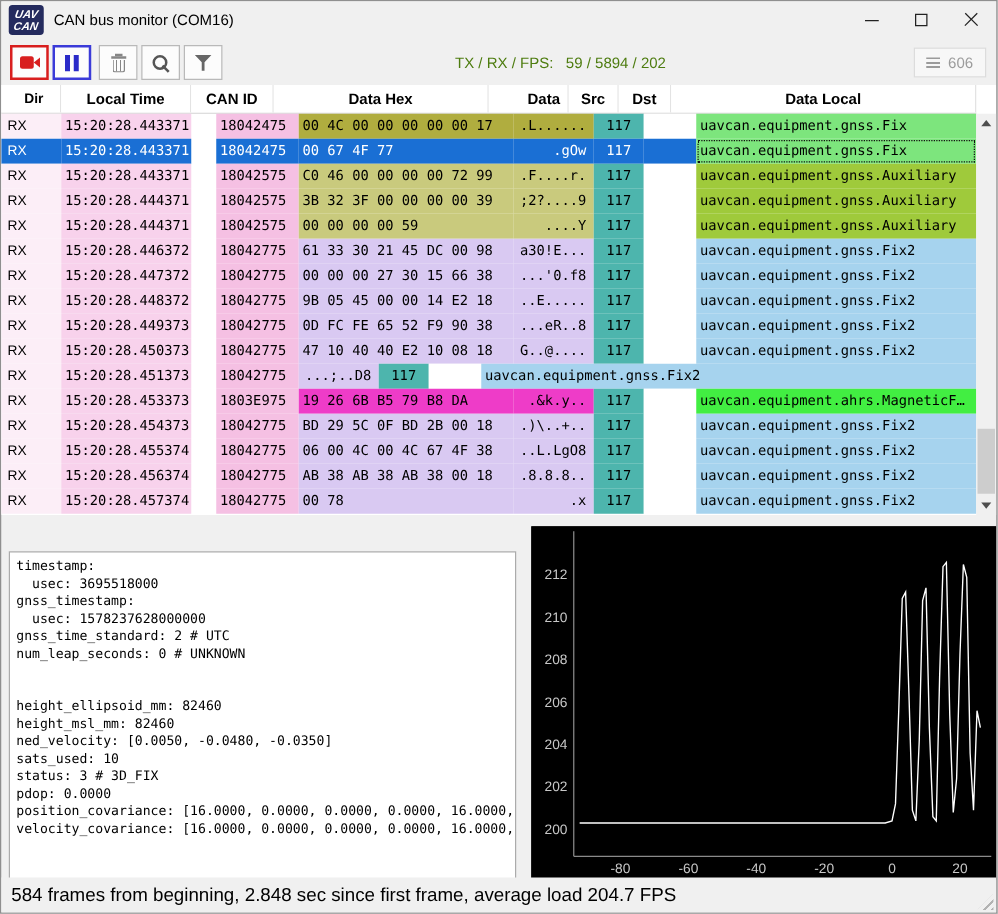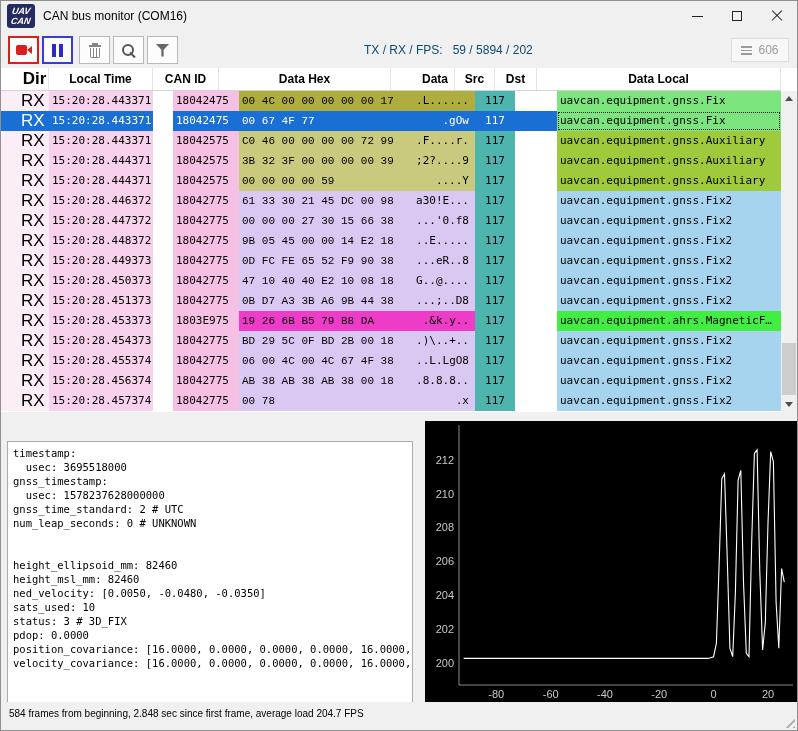--- a/index.html
+++ b/index.html
@@ -46,42 +46,42 @@
       border:1px solid #868686; border-top:none; border-radius:0 0 2px 2px;
       background:linear-gradient(90deg, transparent 0 2px, #868686 2px 3px, transparent 3px 5px, #868686 5px 6px, transparent 6px 8px); }
   .icon-search { position:relative; width:15px; height:15px; }
   .icon-search::before { content:""; position:absolute; left:1px; top:1px; width:8px; height:8px;
       border:2px solid #555; border-radius:50%; }
   .icon-search::after { content:""; position:absolute; right:0px; bottom:2px; width:7px; height:2px;
       background:#555; transform:rotate(45deg); }
   .icon-filter { width:14px; height:13px; background:#666;
       clip-path:polygon(0 0,100% 0,58% 48%,58% 100%,42% 100%,42% 48%); }
 
-  .tb-stats { position:absolute; left:363px; top:5px; height:28px; line-height:28px; font-size:12px; color:#0c4a6e; }
+  .tb-stats { position:absolute; left:363px; top:5px; height:28px; line-height:28px; font-size:12px; color:#4d7c0f; }
   .tb-stats .val { margin-left:10px; }
 
   #btn-queue { position:absolute; right:8px; top:7px; width:58px; height:24px; background:#f7f7f7;
       border:1px solid #dcdcdc; color:#9b9b9b; font-size:12px;
       display:flex; align-items:center; justify-content:center; gap:6px; }
   .icon-list { width:11px; height:9px;
       background:repeating-linear-gradient(#9b9b9b 0 1.5px, transparent 1.5px 3.6px); }
 
   
   .table { position:absolute; top:67px; left:0; width:100%; height:344px; background:#fff; }
   .thead { display:flex; height:23px; width:calc(100% - 16px); border-bottom:1px solid #d4d4d4; }
   .hcell { font-size:12px; font-weight:bold; text-align:center; line-height:22px;
            border-right:1px solid #e3e3e3; overflow:hidden; }
   .thead .hcell { background:#fff; font-family:"Liberation Sans", sans-serif; }
   .trow { display:flex; height:20px; width:calc(100% - 16px); }
   .tcell { font-family:"DejaVu Sans Mono", monospace; font-size:11px; line-height:20px;
            overflow:hidden; white-space:pre; padding:0 3px; color:#000; }
-  .c-dir   { width:48px; font-family:"Liberation Sans", sans-serif; font-size:17px; padding-left:20px; }
+  .c-dir   { width:48px; font-family:"Liberation Sans", sans-serif; font-size:11px; padding-left:5px; }
   .c-time  { width:104px; }
   .c-canid { width:66px; }
-  .c-hex   { width:172px;font-family:Liberation Mono, monospace; }
+  .c-hex   { width:172px; }
   .c-ascii { width:64px; text-align:right; padding-right:6px; }
   .c-src   { width:40px; text-align:center; }
   .c-dst   { width:42px; }
   .c-type  { flex:1; }
   .trow .c-dir   { background:var(--dir-bg); }
   .trow .c-time  { background:var(--time-bg); }
   .trow .c-canid { background:var(--canid-bg);margin-left:20px; }
   .trow .c-src   { background:var(--src-bg); }
   .trow .c-dst   { background:var(--dst-bg); }
   .kind-fix  .c-hex, .kind-fix  .c-ascii { background:var(--fix-data-bg); }
@@ -120,21 +120,21 @@
               border-bottom:4px solid transparent; border-left:5px solid #4e4e4e; }
   .hs-thumb { position:absolute; left:16px; top:1px; width:272px; height:14px; background:#cdcdcd; }
 
   
   .panel-plot { position:absolute; left:424px; top:420px; width:372px; height:283px; background:#000; }
   .panel-plot svg { display:block; }
   .panel-plot text.tick { fill:#c8c8c8; font-size:11px; font-family:"Liberation Sans", sans-serif; }
 
   
   .statusbar { position:absolute; left:0; bottom:0; width:100%; height:28px; background:#f0f0f0; }
-  .statusbar .txt { position:absolute; left:8px; top:6px; font-size:10px; color:#000; }
+  .statusbar .txt { position:absolute; left:8px; top:6px; font-size:15px; color:#000; }
   .grip { position:absolute; right:2px; bottom:2px; width:13px; height:13px;
           background:repeating-linear-gradient(135deg, transparent 0 3px, #b2b2b2 3px 4.5px);
           clip-path:polygon(100% 0, 100% 100%, 0 100%); }
 </style>
 </head>
 <body>
 
 <div id="window">
 
   <div class="titlebar">
@@ -295,21 +295,20 @@
           <div class="tcell c-hex">47 10 40 40 E2 10 08 18</div>
           <div class="tcell c-ascii">G..@....</div>
           <div class="tcell c-src">117</div>
           <div class="tcell c-dst"></div>
           <div class="tcell c-type">uavcan.equipment.gnss.Fix2</div>
         </div>
         <div class="trow kind-fix2">
           <div class="tcell c-dir">RX</div>
           <div class="tcell c-time">15:20:28.451373</div>
           <div class="tcell c-canid">18042775</div>
-          <div class="tcell c-hex">0B D7 A3 3B A6 9B 44 38</div>
           <div class="tcell c-ascii">...;..D8</div>
           <div class="tcell c-src">117</div>
           <div class="tcell c-dst"></div>
           <div class="tcell c-type">uavcan.equipment.gnss.Fix2</div>
         </div>
         <div class="trow kind-mag">
           <div class="tcell c-dir">RX</div>
           <div class="tcell c-time">15:20:28.453373</div>
           <div class="tcell c-canid">1803E975</div>
           <div class="tcell c-hex">19 26 6B B5 79 B8 DA</div>

